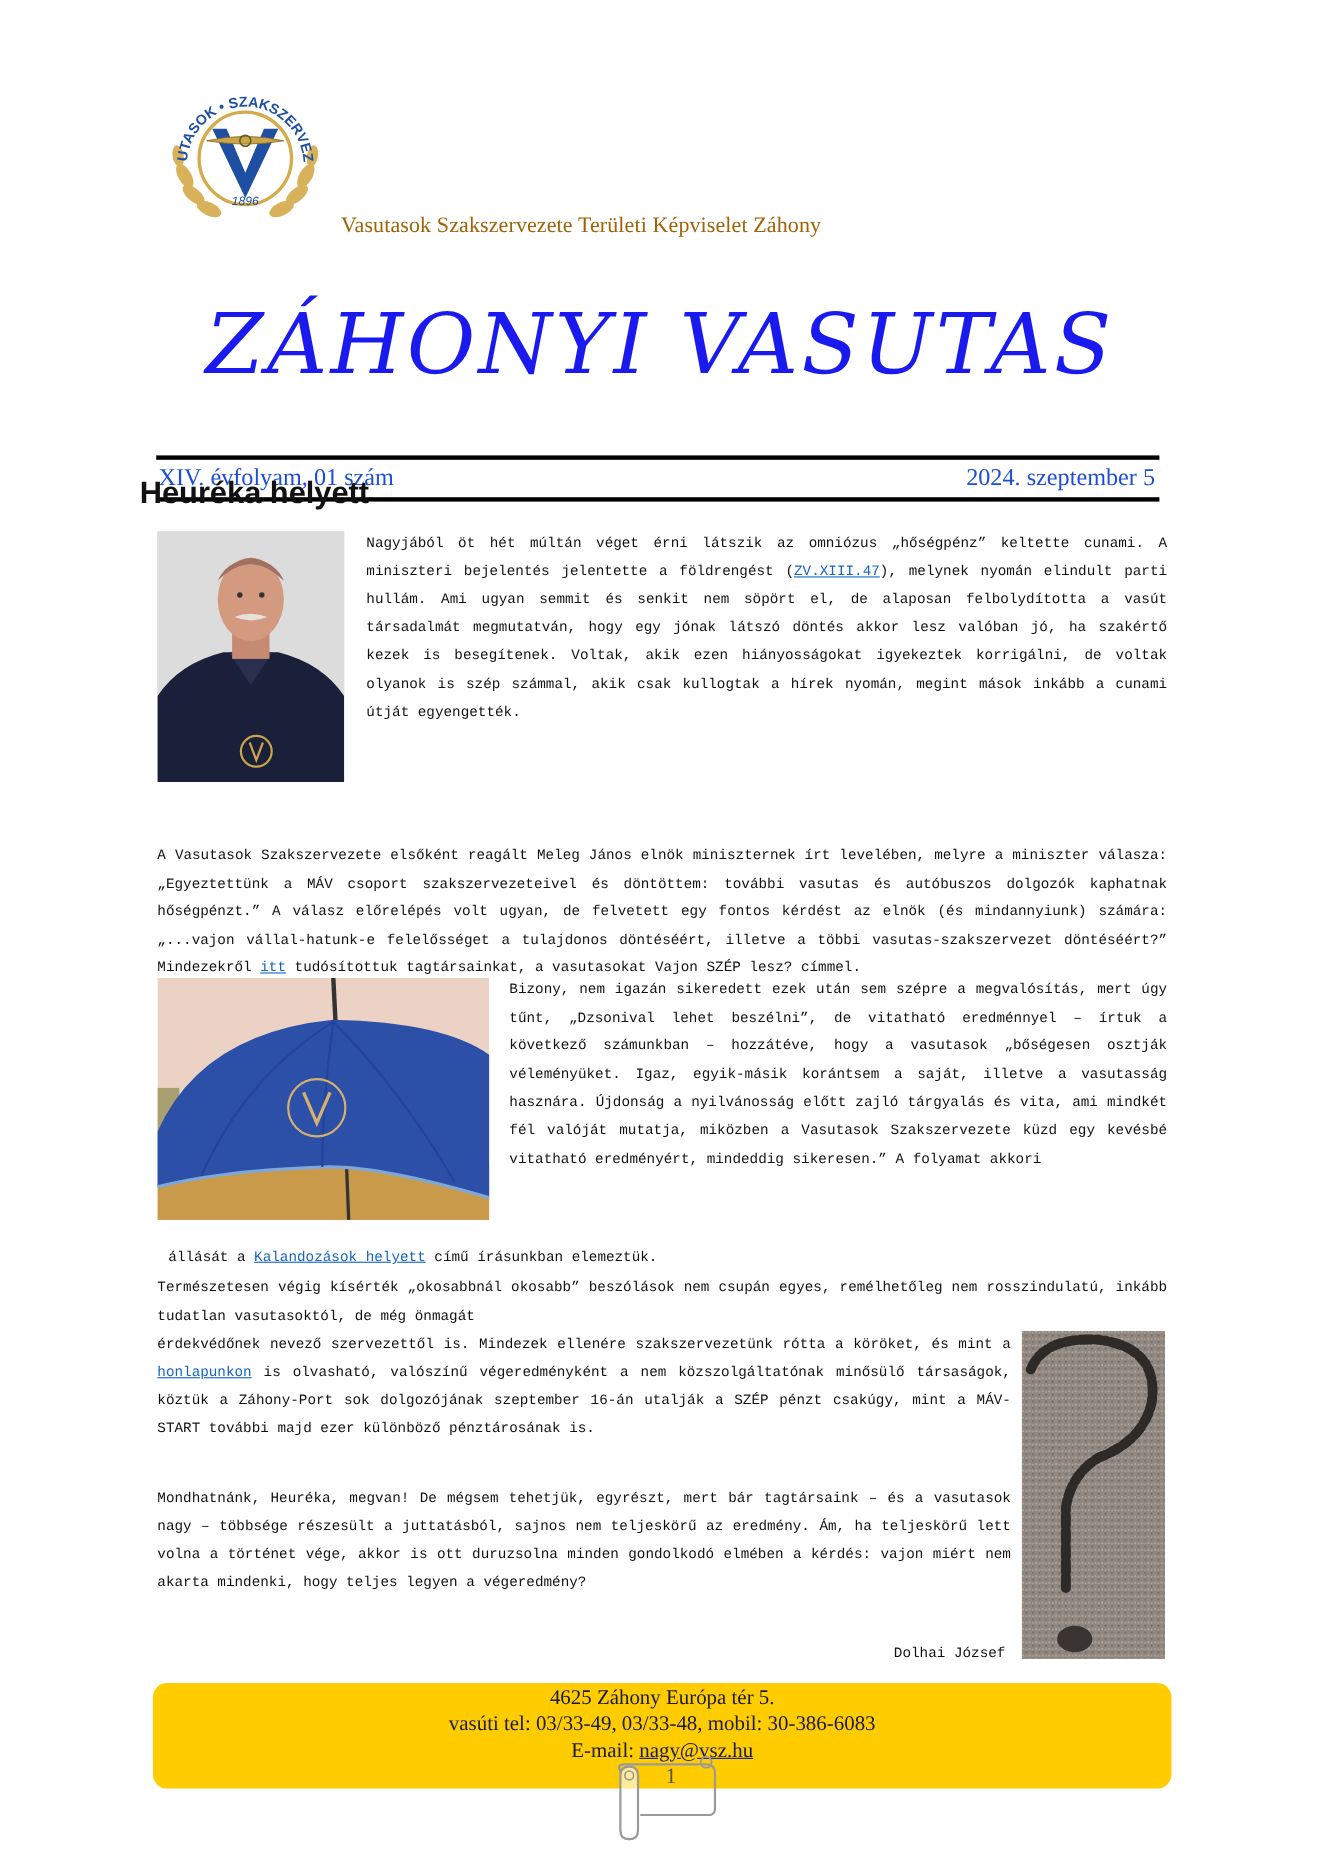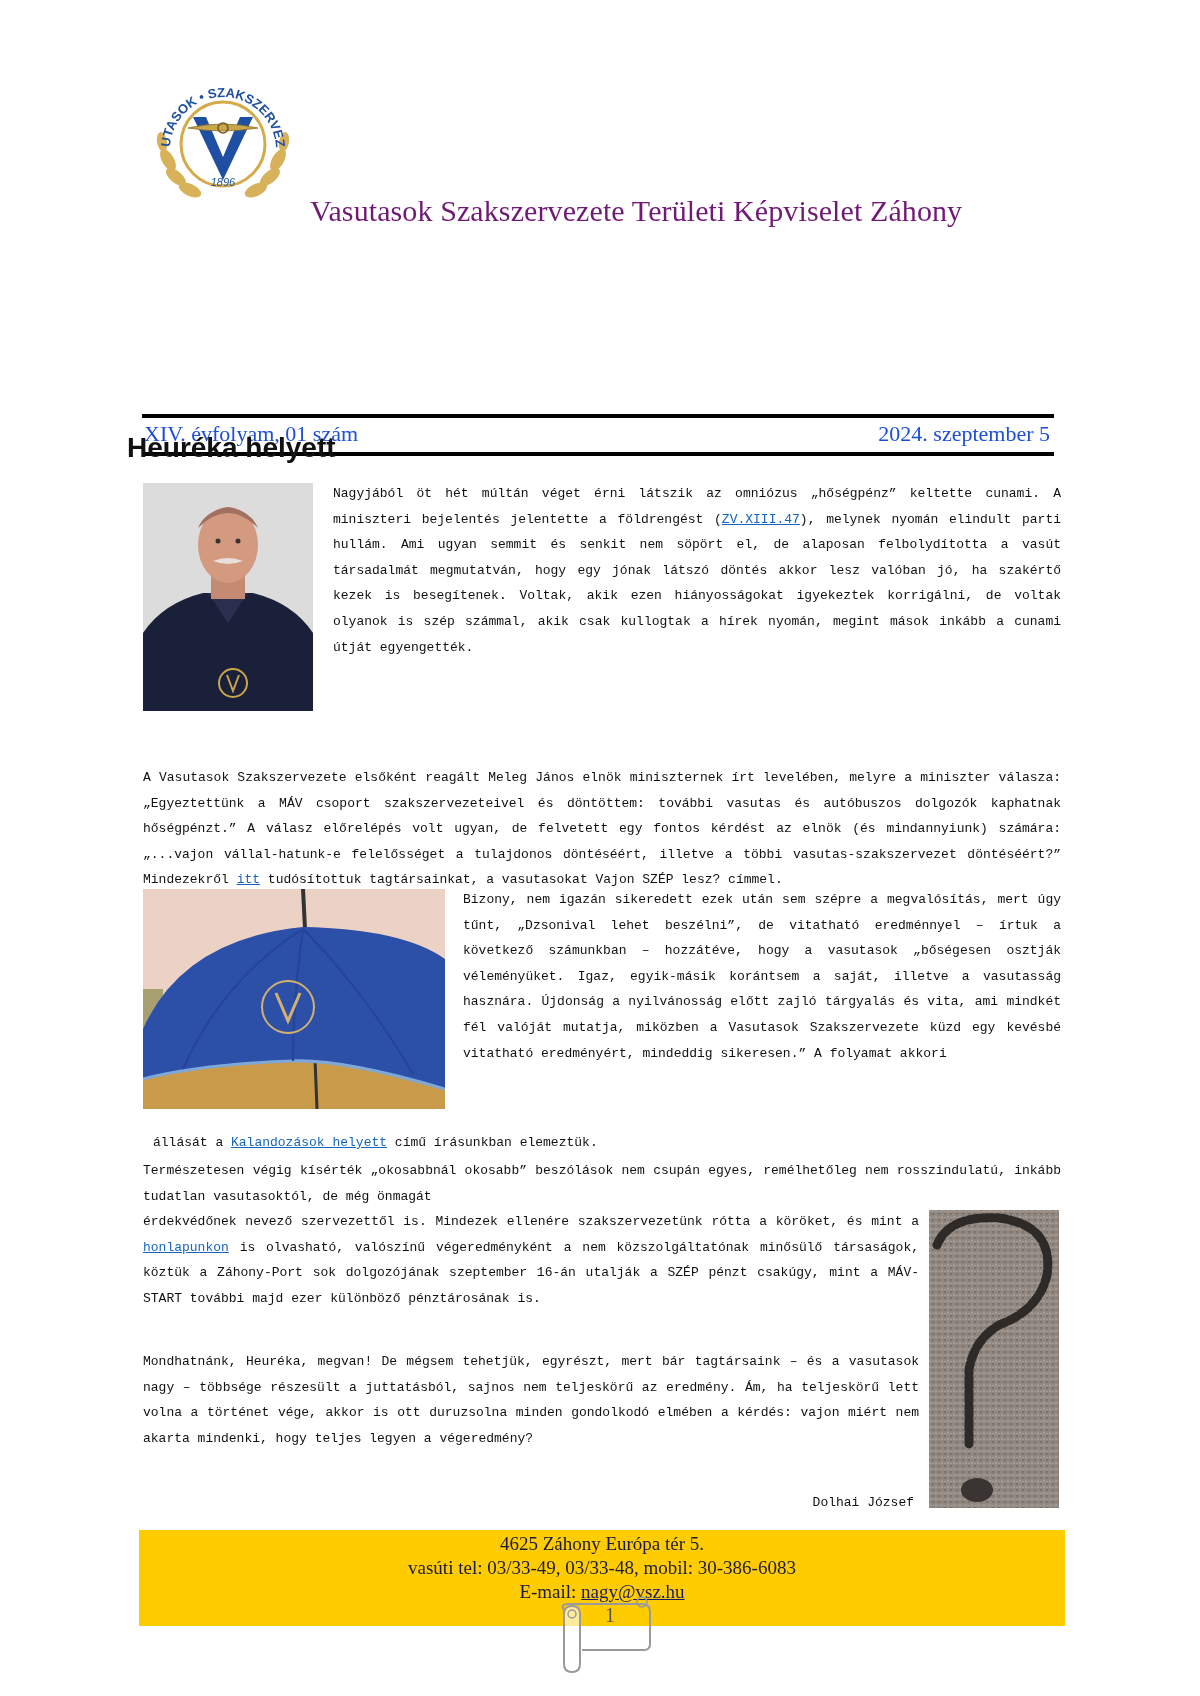--- a/index.html
+++ b/index.html
@@ -4,21 +4,21 @@
 <style>
   html, body { margin: 0; padding: 0; background: #ffffff; }
   body { width: 1200px; height: 1696px; position: relative; overflow: hidden; }
   .page { position: absolute; left: 0; top: 0; width: 1200px; height: 1696px; }
 
   
   .logo { position: absolute; left: 148px; top: 72px; width: 150px; height: 140px; }
 
   .org-name {
     position: absolute; left: 310px; top: 194px;
-    font-family: "Liberation Serif", serif; font-size: 30px; color: #701a75;
+    font-family: "Liberation Serif", serif; font-size: 20px; color: #a16207;
     white-space: nowrap; letter-spacing: 0.1px;
   }
 
   .masthead {
     position: absolute; left: 150px; top: 268px; width: 900px; text-align: center;
     font-family: "DejaVu Serif", serif; font-style: italic; font-weight: normal;
     font-size: 76px; color: #1a1aee; letter-spacing: 3px; white-space: nowrap;
   }
 
   .issue-bar {
@@ -53,21 +53,21 @@
   .para4b { position: absolute; left: 143px; top: 1209px; width: 776px; }
   .para5 { position: absolute; left: 143px; top: 1349px; width: 776px; }
   .signature { position: absolute; left: 700px; top: 1490px; width: 214px; text-align: right; }
 
   .photo-question { position: absolute; left: 929px; top: 1210px; width: 130px; height: 298px; overflow: hidden; background: #8f8880; }
 
   .footer-box {
     position: absolute; left: 139px; top: 1530px; width: 926px; height: 96px;
     background: #ffcc00;
     font-family: "Liberation Serif", serif; font-size: 19px; color: #1a1a3a;
-    text-align: center; line-height: 24px;
+    text-align: center; line-height: 24px; border-radius: 13px;
   }
   .footer-box .l1 { padding-top: 2px; }
   .footer-box a { color: #1a1a6a; text-decoration: underline; }
 
   .page-num-wrap { position: absolute; left: 550px; top: 1594px; width: 110px; height: 80px; }
   .page-num {
     position: absolute; left: 40px; top: 10px; width: 40px; text-align: center;
     font-family: "Liberation Serif", serif; font-size: 20px; color: #555;
   }
 </style>
@@ -98,20 +98,21 @@
       </text>
       <path d="M45 45 L75 108 L105 45 L92 45 L75 85 L58 45 Z" fill="#1f4fa3"></path>
       <path d="M40 56 Q75 48 110 56 Q75 62 40 56 Z" fill="#c9a54c" stroke="#8a6d20" stroke-width="0.8"></path>
       <circle cx="75" cy="56" r="5" fill="none" stroke="#6d5a20" stroke-width="1.5"></circle>
       <text x="75" y="114" text-anchor="middle" font-family="Liberation Sans, sans-serif" font-style="italic" font-size="11" fill="#1f4fa3">1896</text>
     </svg>
   </div>
 
   <div class="org-name">Vasutasok Szakszervezete Területi Képviselet Záhony</div>
 
+  <div class="masthead">ZÁHONYI VASUTAS</div>
 
   <div class="issue-bar">
     <span class="left">XIV. évfolyam, 01 szám</span>
     <span class="right">2024. szeptember 5</span>
   </div>
 
   <h1 class="article-title" style="margin:0">Heuréka helyett</h1>
 
   <div class="photo-man">
     <svg width="170" height="228" viewBox="0 0 170 228">

